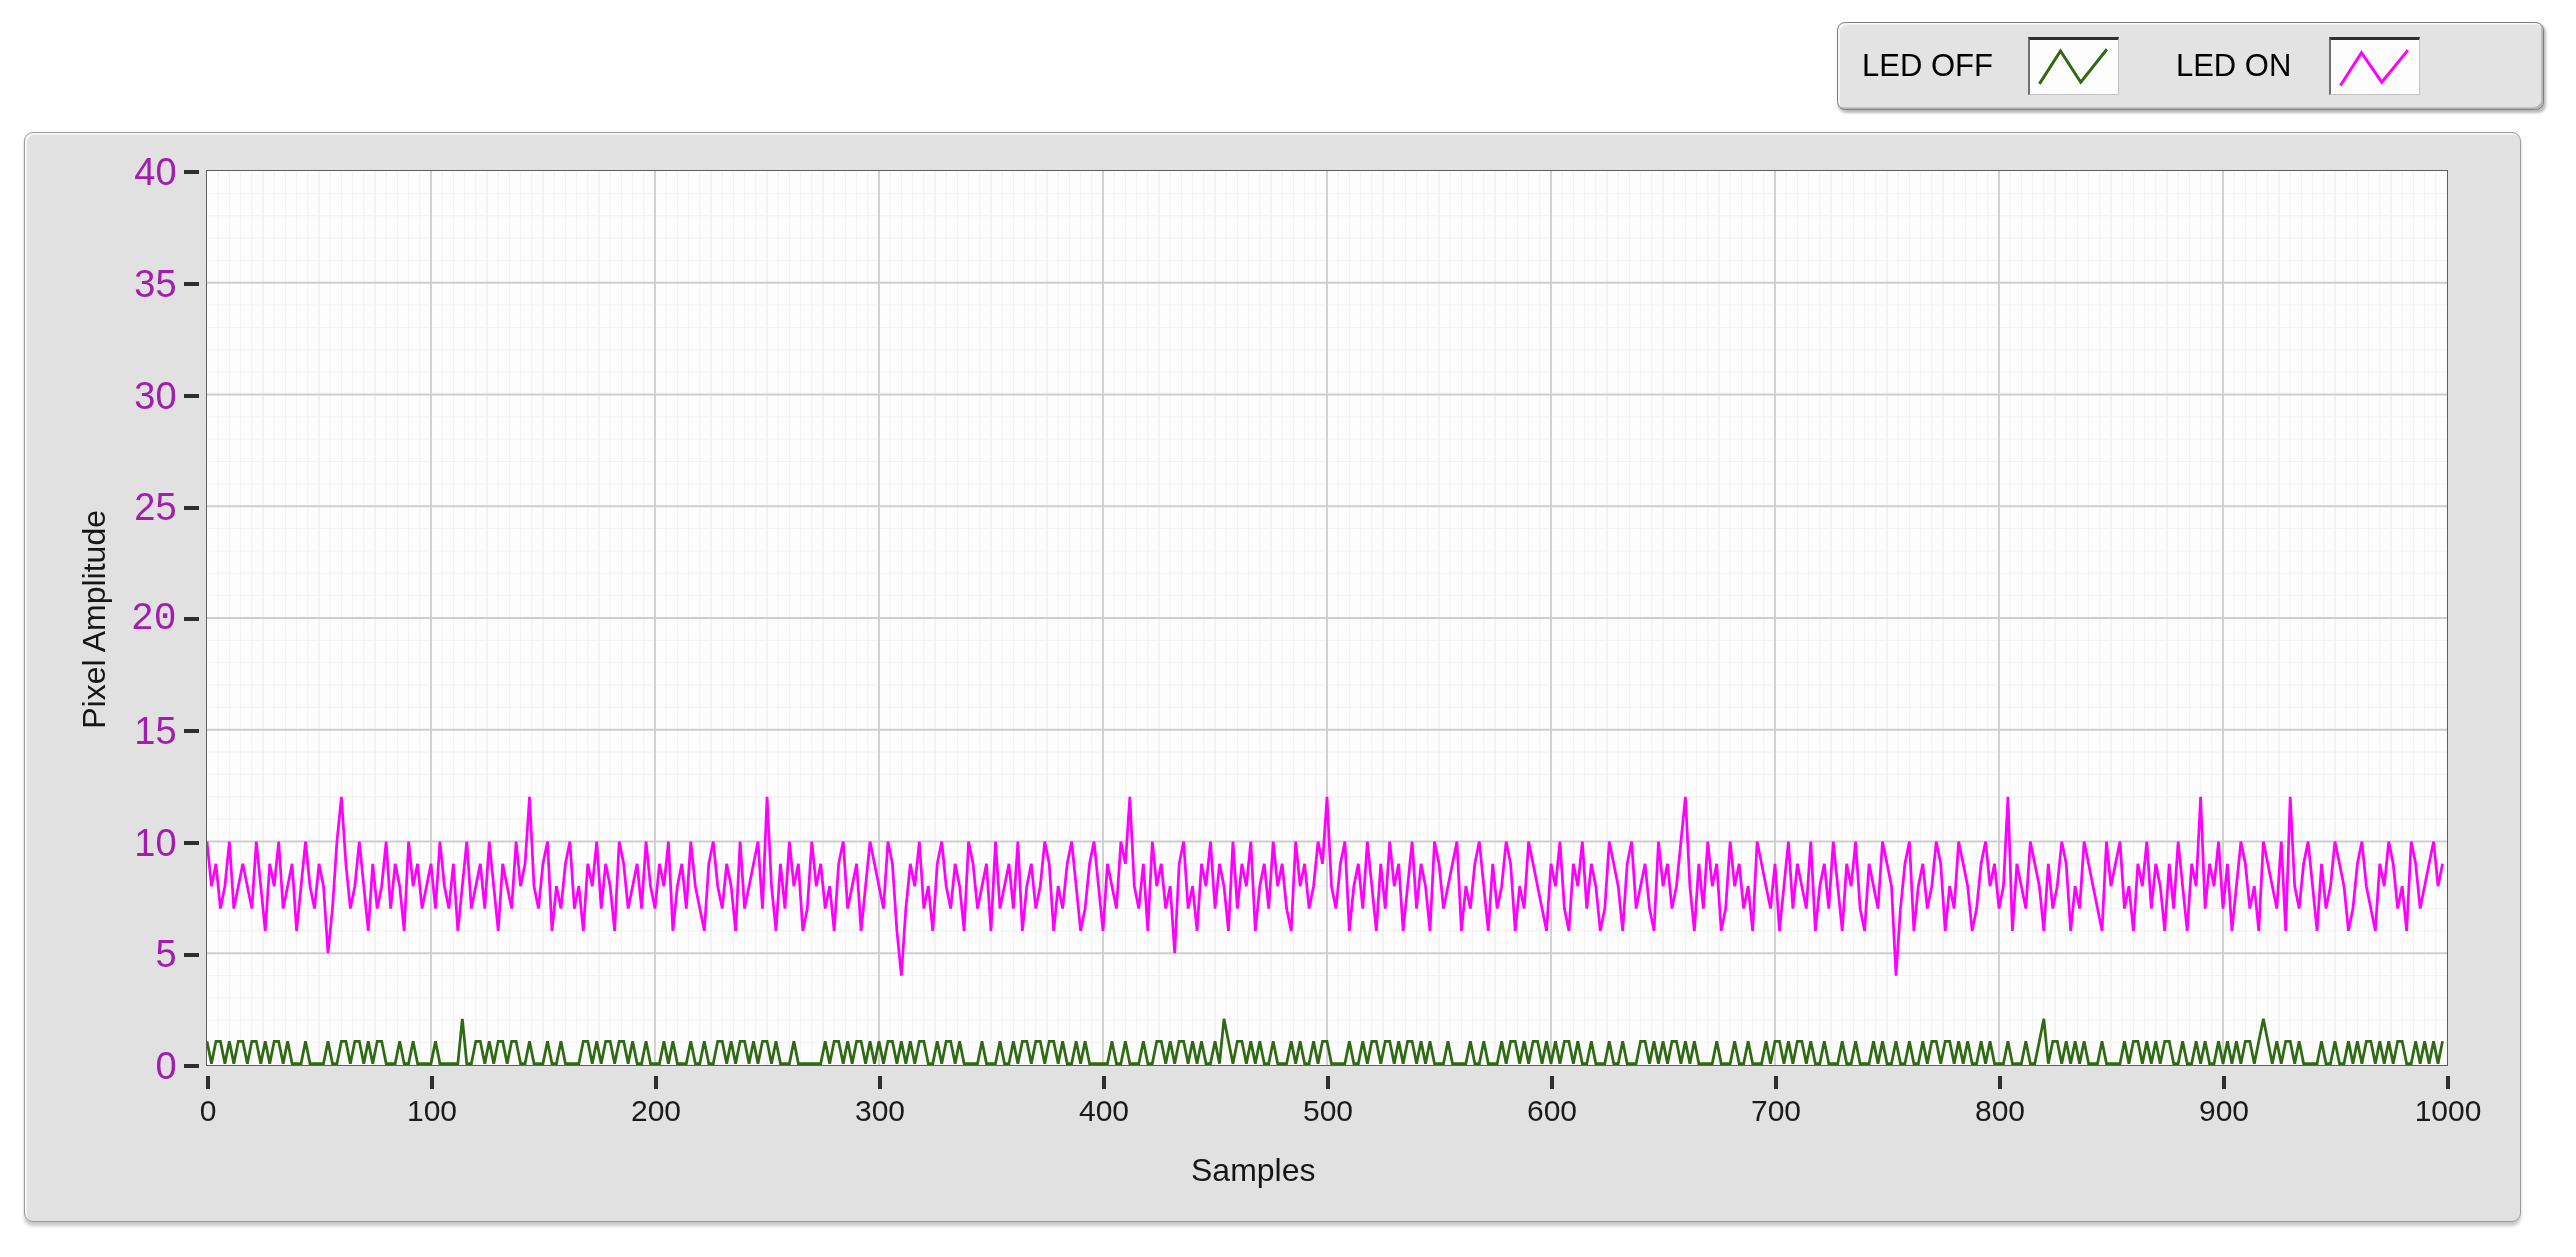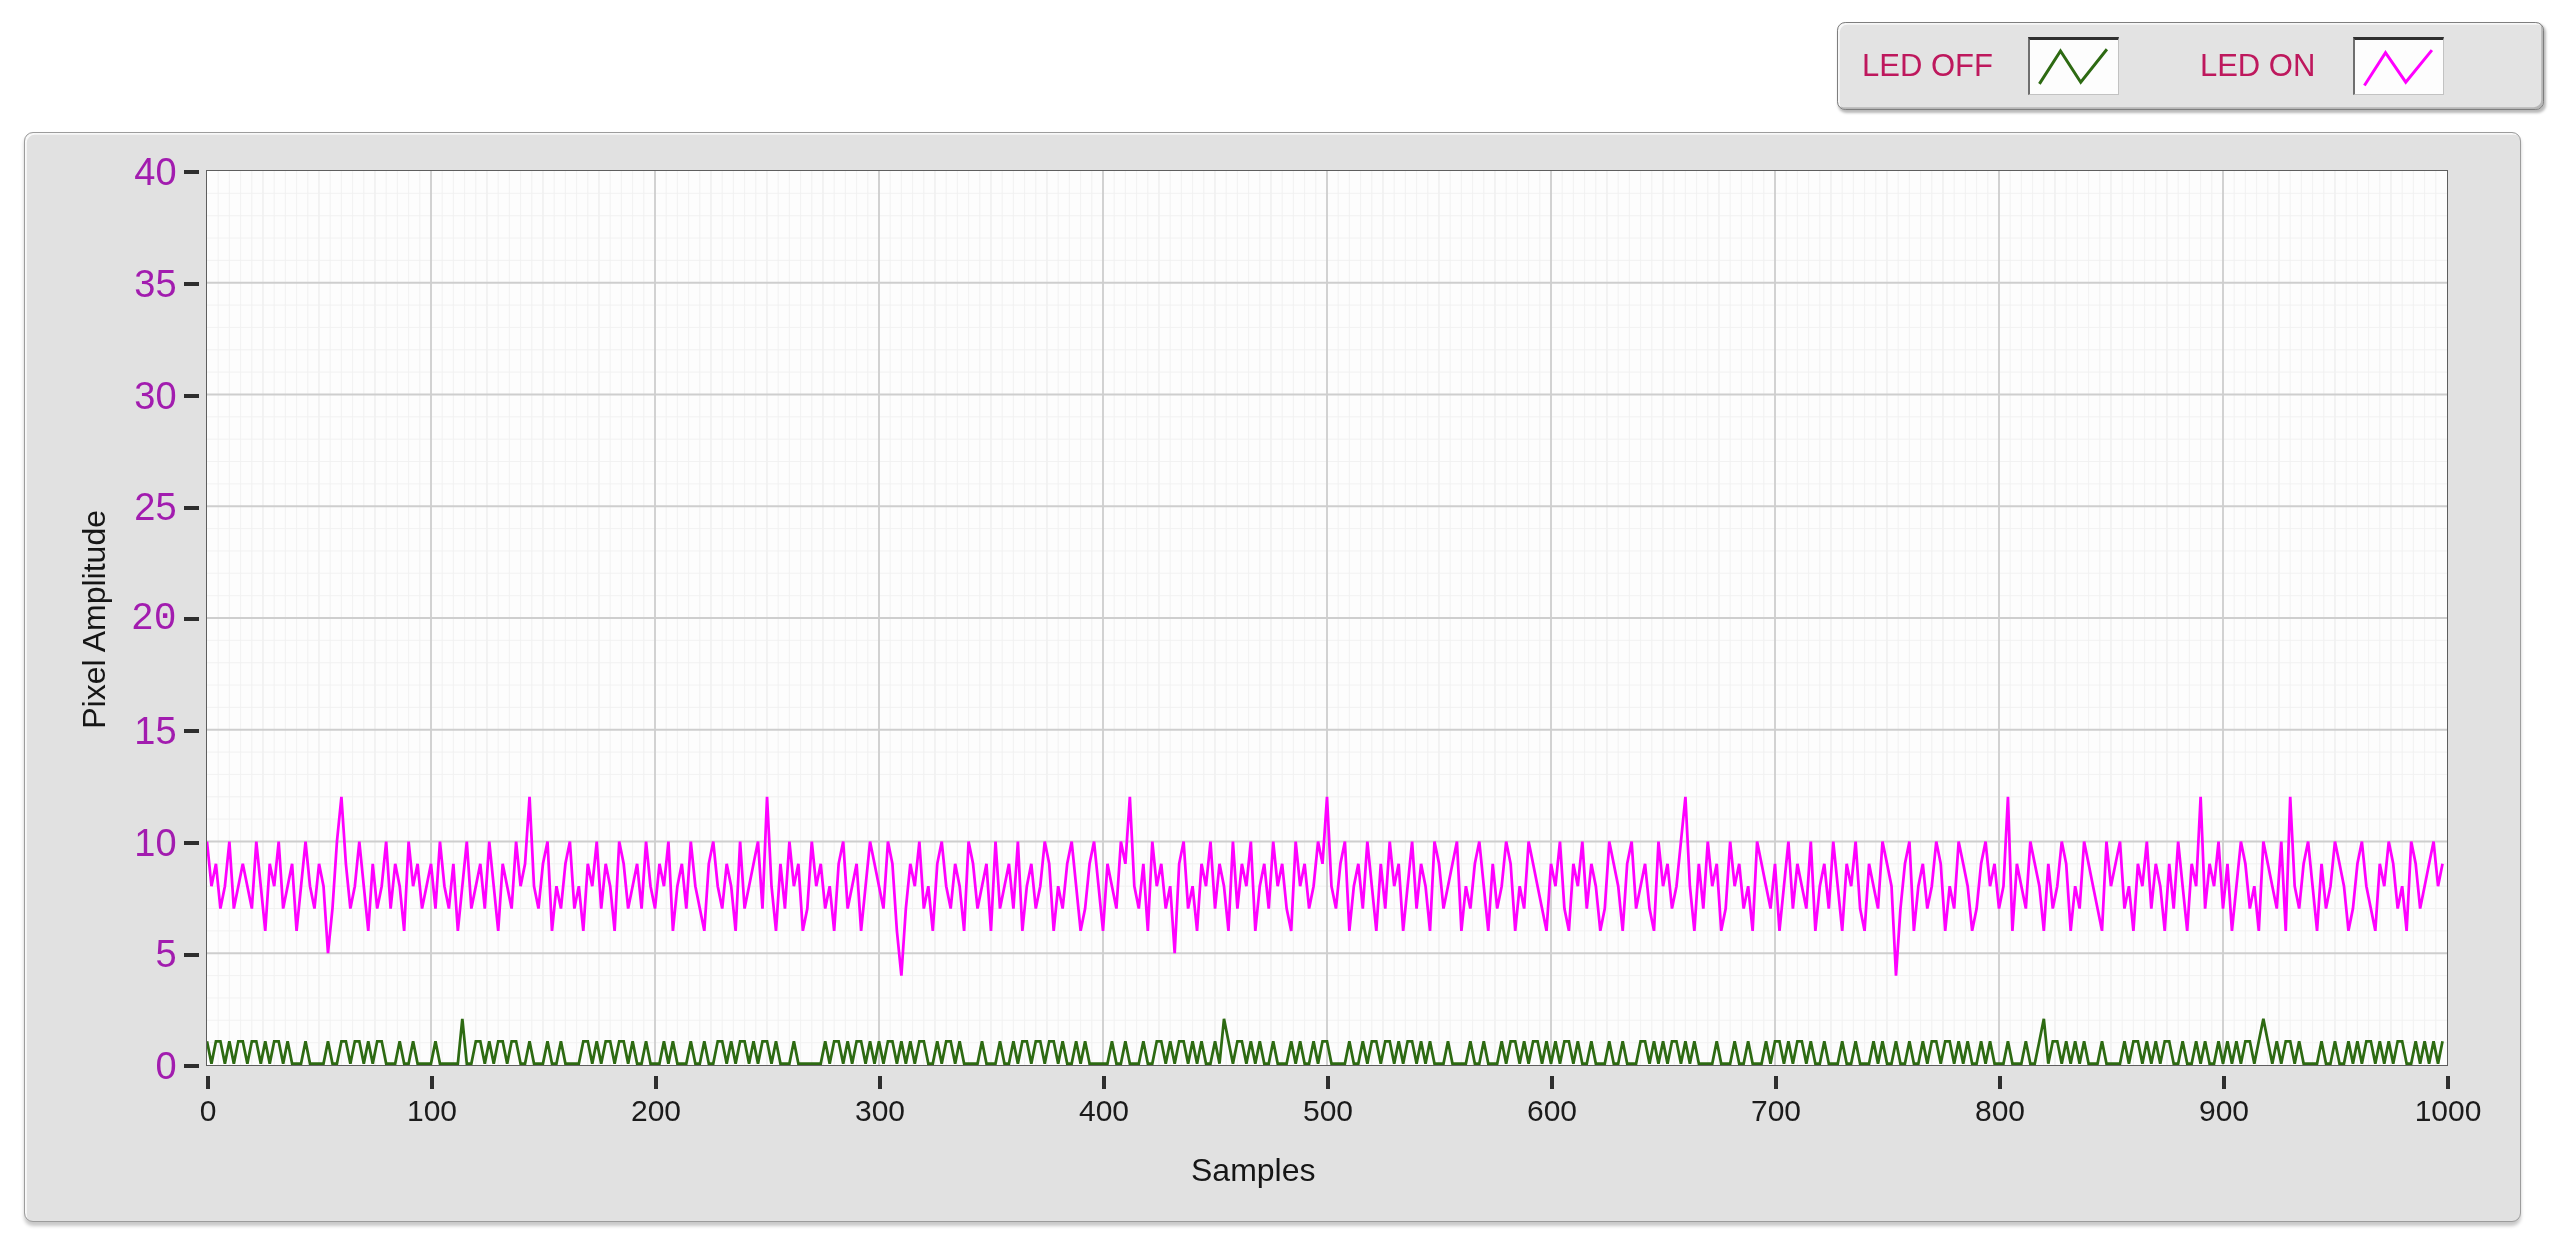--- a/index.html
+++ b/index.html
@@ -1,21 +1,21 @@
 <!DOCTYPE html>
 <html style="font-size:14.6px"><head>
 <meta charset="utf-8">
 <style>
   html,body{margin:0;padding:0;background:#ffffff;width:2576px;height:1257px;overflow:hidden;
     font-family:"Liberation Sans", sans-serif; -webkit-font-smoothing:antialiased;}
   .legend{position:absolute;left:1837px;top:22px;width:707px;height:88px;background:#e3e3e3;
     border:1.8px solid #7e7e7e;border-radius:8.2px;box-sizing:border-box;
     box-shadow:inset 1.8px 1.8px 0 #f7f7f7, inset -1.8px -1.8px 0 #b6b6b6, 1.8px 2.7px 2.7px rgba(0,0,0,.28);
     display:flex;align-items:center;padding:0 24px;}
-  .legend-label{font-size:31px;color:#be185d;white-space:nowrap;}
+  .legend-label{font-size:31px;color:#000000;white-space:nowrap;}
   .legend-swatch{width:91px;height:58px;background:#fdfdfd;box-sizing:border-box;
     border-style:solid;border-width:3.7px 1.8px 1.8px 2.7px;border-color:#2f2f2f #c2c2c2 #c2c2c2 #6f6f6f;}
   .legend-swatch svg{display:block;width:100%;height:100%;}
   .panel{position:absolute;left:24px;top:132px;width:2497px;height:1090px;background:#e1e1e1;
     border:1.8px solid #9c9c9c;border-radius:9px;box-sizing:border-box;
     box-shadow:inset 1.8px 1.8px 0 rgba(255,255,255,.75), 0 3.7px 3.7px rgba(0,0,0,.22);}
   .plot-area{position:absolute;left:181px;top:37px;width:2240px;height:894px;background:#fdfdfd;
     border:1.8px solid #5e5e5e;}
   .plot-area svg{display:block;width:2240px;height:894px;}
   .y-tick-label{position:absolute;left:25.6px;width:126px;height:38px;line-height:38px;
@@ -33,21 +33,21 @@
 </head>
 <body>
 
 <div class="legend">
   <span class="legend-label" style="margin-right:35px">LED OFF</span>
   <span class="legend-swatch">
     <svg viewBox="0 0 100 64">
       <polyline points="9,52 34,13 58,50 89,11" fill="none" stroke-width="3.5" stroke="#2d6a12"></polyline>
     </svg>
   </span>
-  <span class="legend-label" style="margin-left:81px;margin-right:38px">LED ON</span>
+  <span class="legend-label" style="margin-left:57px;margin-right:38px">LED ON</span>
   <span class="legend-swatch">
     <svg viewBox="0 0 100 64">
       <polyline points="9,54 34,15 58,50 89,12" fill="none" stroke-width="3.5" stroke="#ff00ff"></polyline>
     </svg>
   </span>
 </div>
 
 <div class="panel">
   <div class="y-axis-title-wrap">
     <span class="y-axis-title">Pixel Amplitude</span>

